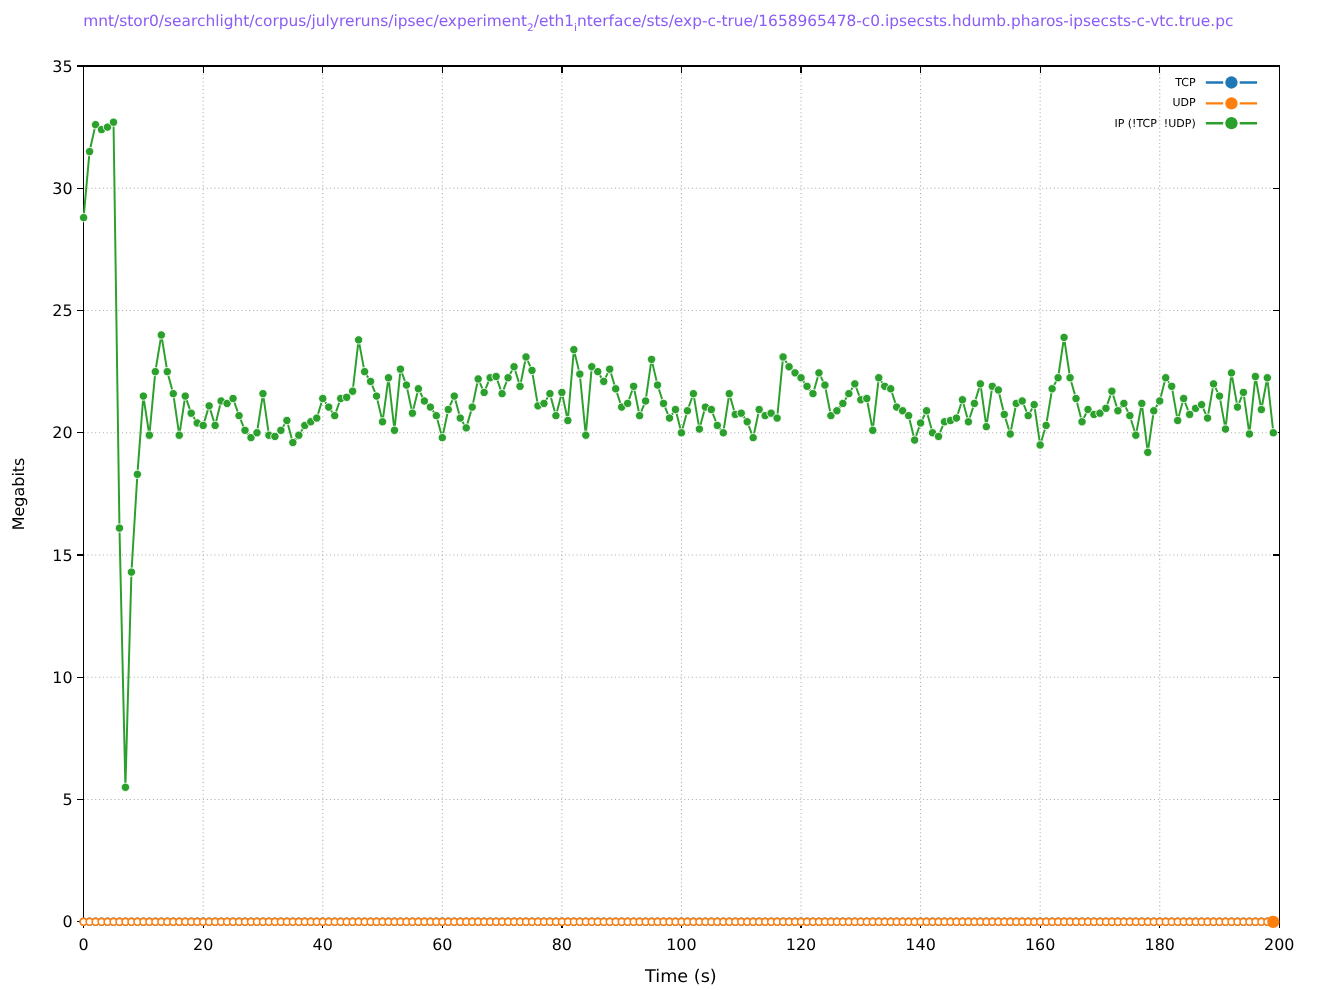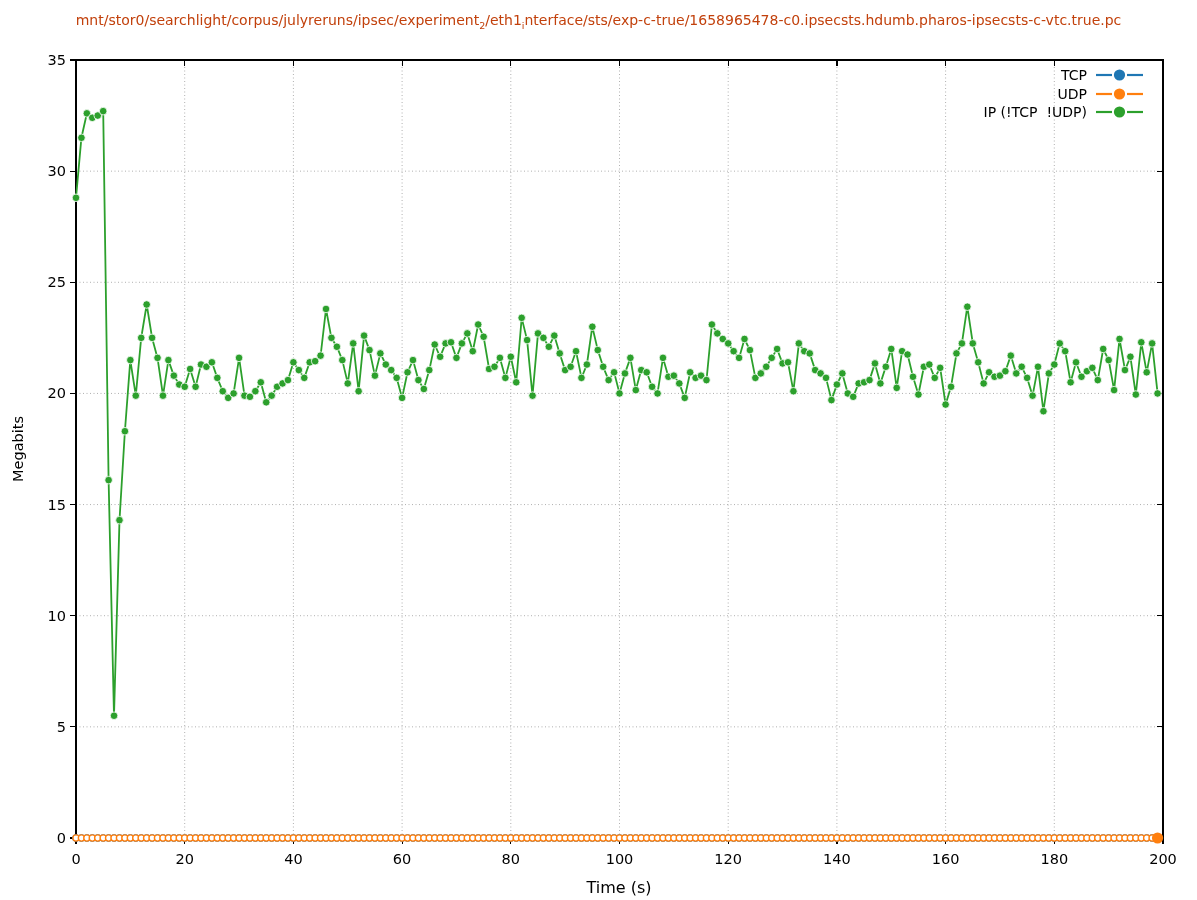--- a/index.html
+++ b/index.html
@@ -2,35 +2,35 @@
 <html><head>
 <meta charset="utf-8">
 <style>
   html,body{margin:0;padding:0;background:#ffffff;}
   .chart-container{
     position:relative;width:1197px;height:900px;background:#ffffff;
     font-family:"DejaVu Sans","Liberation Sans",sans-serif;color:#000;overflow:hidden;
   }
   .chart-title{
     position:absolute;top:12px;left:0;width:100%;text-align:center;
-    font-size:14px;white-space:nowrap;color:#c2410c;
+    font-size:14px;white-space:nowrap;color:#8b5cf6;
   }
   .chart-title sub{font-size:9.5px;}
   .plot-svg{position:absolute;left:0;top:0;}
   .ylabel{
     position:absolute;left:18px;top:449px;font-size:14.5px;
     transform:translate(-50%,-50%) rotate(-90deg);white-space:nowrap;
   }
   .xlabel{
     position:absolute;left:619px;top:878px;font-size:16px;
     transform:translateX(-50%);white-space:nowrap;
   }
   .legend{position:absolute;top:66px;right:54px;display:flex;flex-direction:column;}
   .legend-row{display:flex;align-items:center;justify-content:flex-end;height:18.6px;}
-  .legend-label{font-size:14px;white-space:pre;text-align:right;}
+  .legend-label{font-size:10px;white-space:pre;text-align:right;}
   .legend-swatch{margin-left:9px;display:block;}
 </style>
 </head>
 <body>
 
 <div class="chart-container">
 
   <div class="chart-title"><span>mnt/stor0/searchlight/corpus/julyreruns/ipsec/experiment</span><sub>2</sub><span>/eth1</span><sub>i</sub><span>nterface/sts/exp-c-true/1658965478-c0.ipsecsts.hdumb.pharos-ipsecsts-c-vtc.true.pc</span></div>
 
   <svg class="plot-svg" width="1197" height="900" xmlns="http://www.w3.org/2000/svg">

